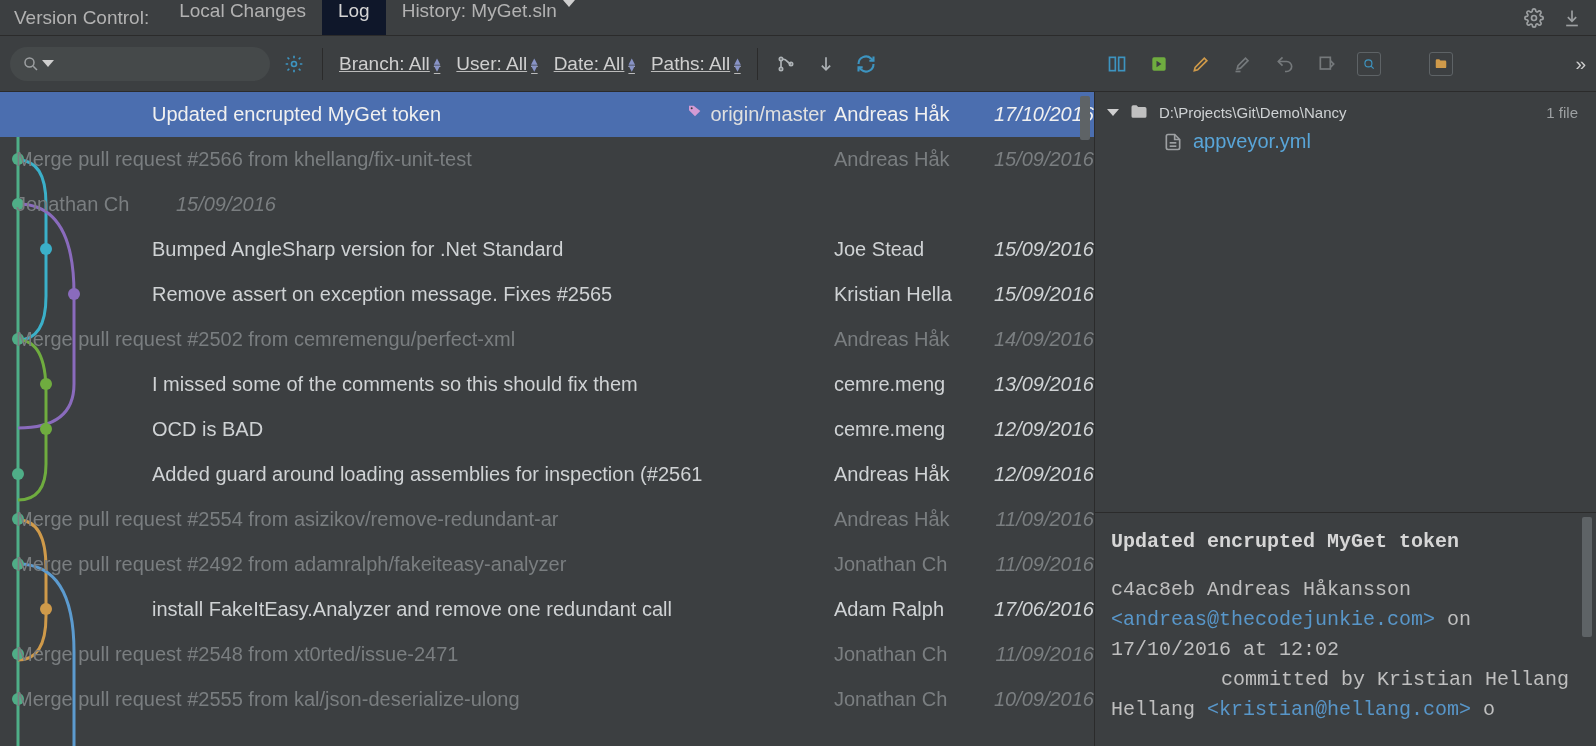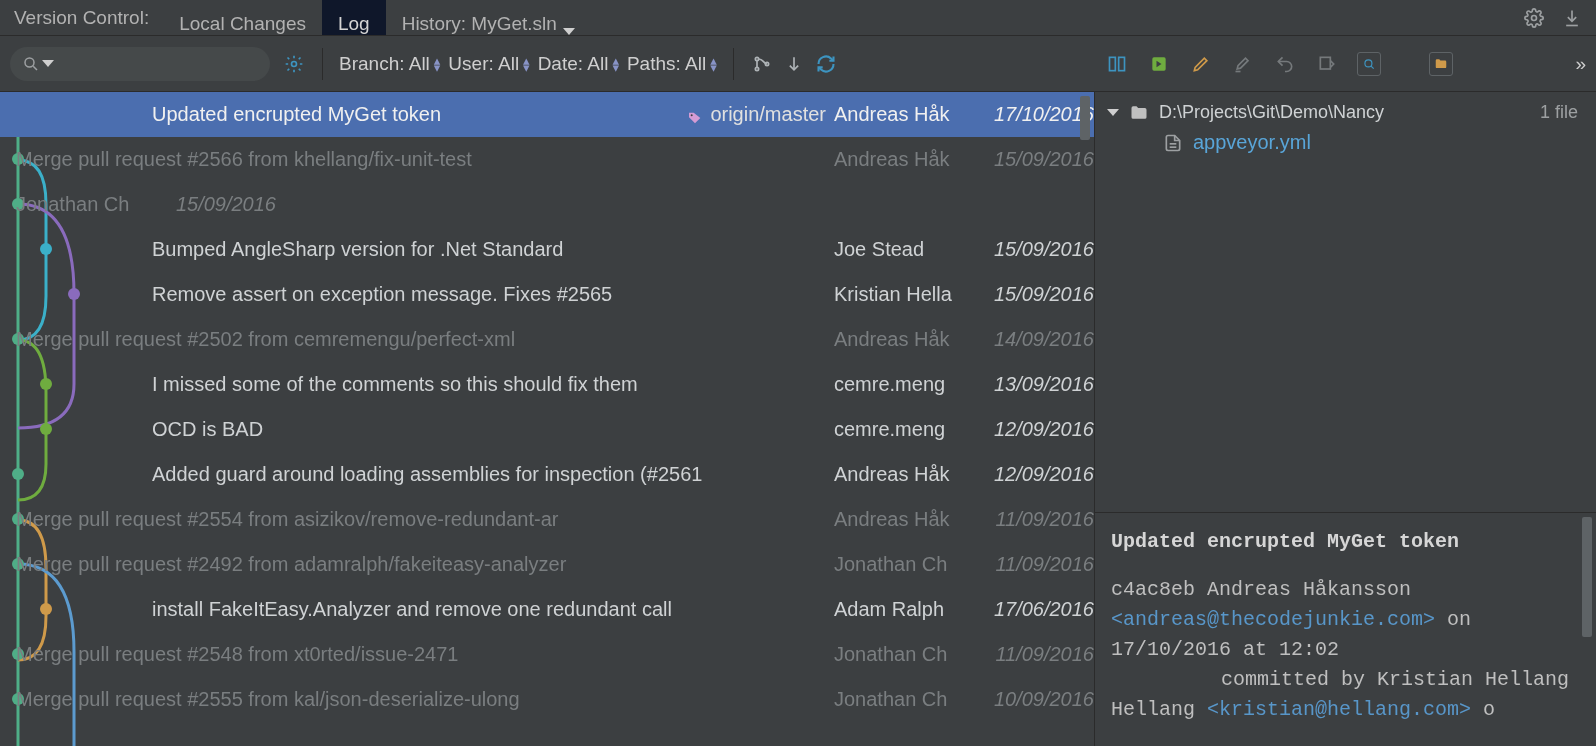--- a/index.html
+++ b/index.html
@@ -20,21 +20,21 @@
   border-bottom: 1px solid #2b2b2b;
 }
 .top-tabs .label {
   padding: 0 14px;
   color: #b2b2b2;
 }
 .top-tabs .tab {
   padding: 0 16px;
   height: 100%;
   display: flex;
-  align-items: flex-end;
+  align-items: flex-start;
   color: #b2b2b2;
   cursor: pointer;
 }
 .top-tabs .tab.active {
   background: #0f172a;
   color: #d4d4d4;
 }
 .top-tabs .spacer { flex: 1; }
 .top-tabs .right-icons { display:flex; gap:14px; padding-right:12px; }
 .icon-btn { width:24px; height:24px; display:flex; align-items:center; justify-content:center; cursor:pointer; color:#9da0a2;}
@@ -61,21 +61,21 @@
 }
 .filter-chip {
   color:#cfcfcf;
   display:flex;
   align-items:center;
   gap:4px;
   cursor:pointer;
 }
 .updown { font-size:13px; color:#8893c6; display:flex; flex-direction:column; line-height:7px;}
 .toolbar .sep { width:1px; height:32px; background:#2b2b2b; margin:0 4px;}
-.toolbar .tgroup { display:flex; gap:8px; align-items:center;}
+.toolbar .tgroup { display:flex; gap:16px; align-items:center;text-decoration:underline;}
 
 .main {
   display:flex;
   height: calc(100% - 92px);
 }
 .log-pane {
   width: 1095px;
   position:relative;
   overflow:hidden;
   border-right:1px solid #2b2b2b;
@@ -97,21 +97,21 @@
   padding-left: 152px;
   font-size: 20px;
   color:#cfd2d4;
 }
 .commit-row.dim { color:#7a7e80;padding-left:16px; }
 .commit-row.selected { background:#4b6eaf; color:#f0f0f0;}
 .commit-row .msg { flex:1; white-space:nowrap; overflow:hidden; text-overflow:clip; padding-right:8px;}
 .commit-row .author { width:140px; white-space:nowrap; overflow:hidden;}
 .commit-row .date { width:120px; text-align:right;font-style:italic;}
 .branch-tag {
-  display:inline-flex; align-items:flex-end; gap:7px;
+  display:inline-flex; align-items:flex-start; gap:7px;
   color:#e0e0e0; margin-left:8px;
   float:right;
 }
 .branch-tag svg { width:16px; height:16px;}
 .scrollbar-v {
   position:absolute; right:2px; top:0; width:14px; height:100%;
 }
 .scrollbar-v .thumb {
   position:absolute; left:2px; width:10px; background:#5e6366; border-radius:2px;
 }
@@ -135,21 +135,21 @@
 }
 .right-toolbar .boxed {
   border:1px solid #5e6366; padding:3px 4px; border-radius:3px;
 }
 .file-tree {
   padding:10px 12px;
   flex:0 0 auto;
   height: 420px;
 }
 .tree-header {
-  display:flex; align-items:center; gap:10px; color:#cfd2d4; font-size:18px;
+  display:flex; align-items:center; gap:10px; color:#cfd2d4; font-size:15px;
 }
 .tree-header .count { margin-left:auto; color:#9da0a2; padding-right:6px;}
 .tree-file {
   display:flex; align-items:center; gap:10px; padding:8px 0 0 56px;
   color:#59a5d8; font-size:20px;
 }
 .detail-pane {
   flex:1;
   border-top:1px solid #2b2b2b;
   padding:14px 16px;

